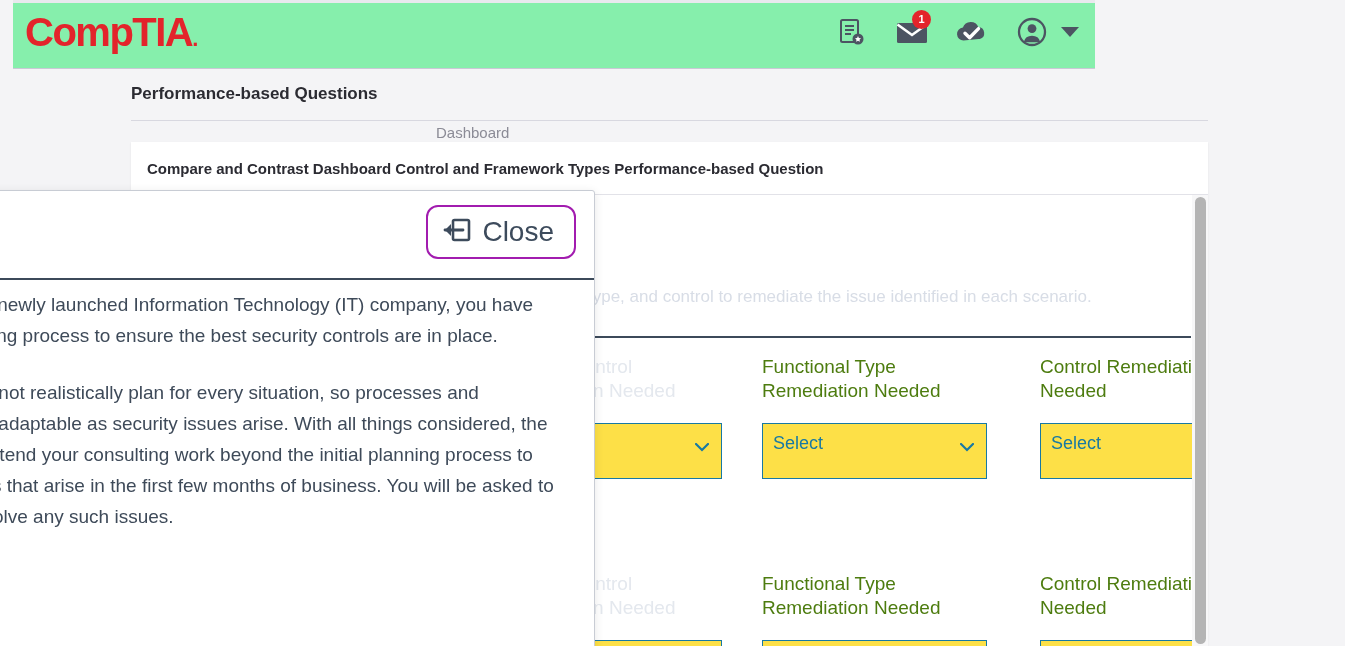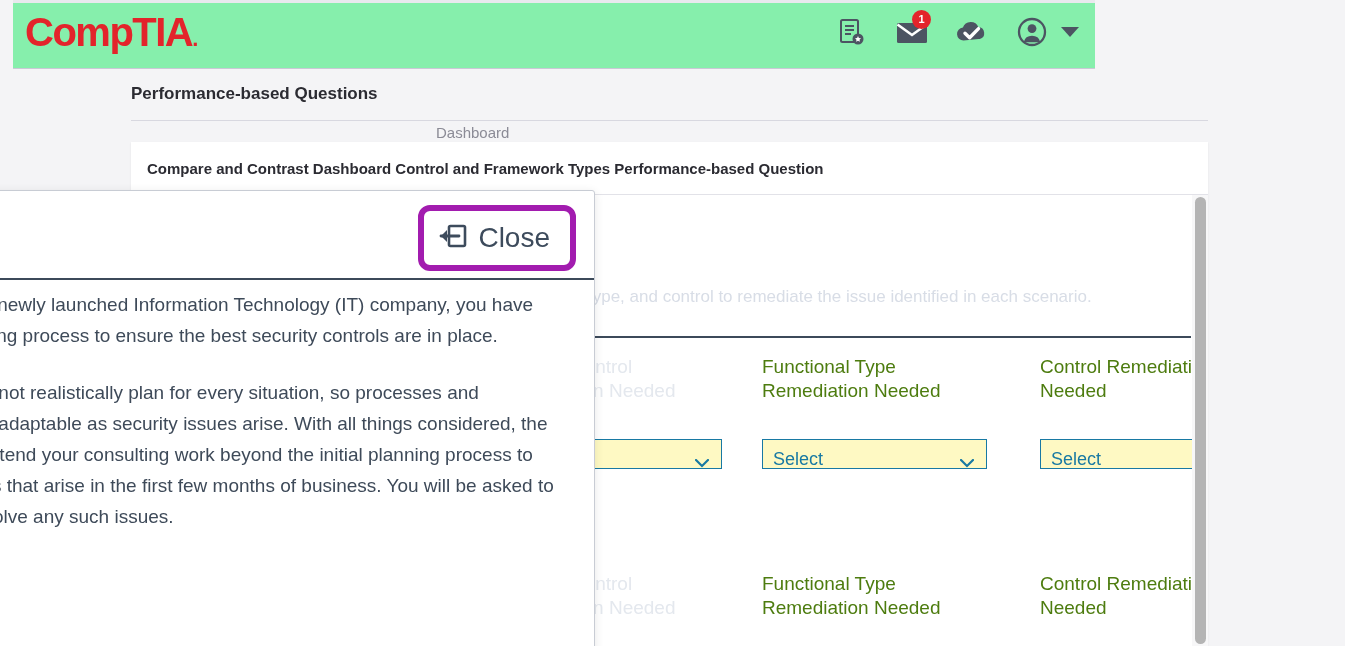--- a/index.html
+++ b/index.html
@@ -205,25 +205,25 @@
     width: 232px;
   }
   .col-label {
     font-size: 19px;
     line-height: 24px;
     color: #4d7c0f;
     font-weight: 400;
   }
   .col-label.faded { color: #e4e8ee; }
   .sel {
-    margin-top: 36px;
+    margin-top: 20px;
     width: 225px;
-    height: 30px;
+    height: 56px;
     border: 1px solid #1879a3;
-    background: #fef9c3;
+    background: #fde047;
     position: relative;
   }
   .sel .sel-text {
     position: absolute;
     left: 10px; top: 9px;
     font-size: 18px;
     color: #1879a3;
   }
   .sel .sel-arrow {
     position: absolute;
@@ -260,26 +260,26 @@
     z-index: 50;
   }
   .modal-head {
     position: absolute;
     left: 0; top: 0;
     width: 870px; height: 88px;
   }
   .close-btn {
     position: absolute;
     right: 20px; top: 14px;
-    height: 66px;
+    height: 54px;
     padding: 0 20px 0 14px;
     display: flex;
     align-items: center;
     gap: 10px;
-    border: 6px solid #a21caf;
+    border: 2px solid #a21caf;
     border-radius: 12px;
     background: #ffffff;
     color: #3d4b5c;
     cursor: pointer;
   }
   .close-btn .close-label {
     font-size: 28px;
     color: #3d4b5c;
     line-height: 28px;
   }

